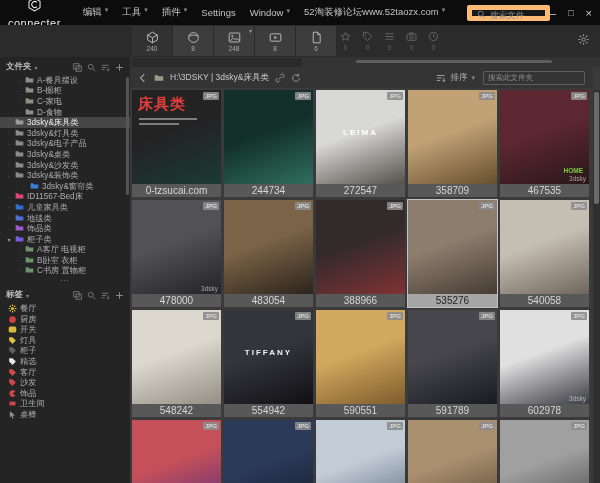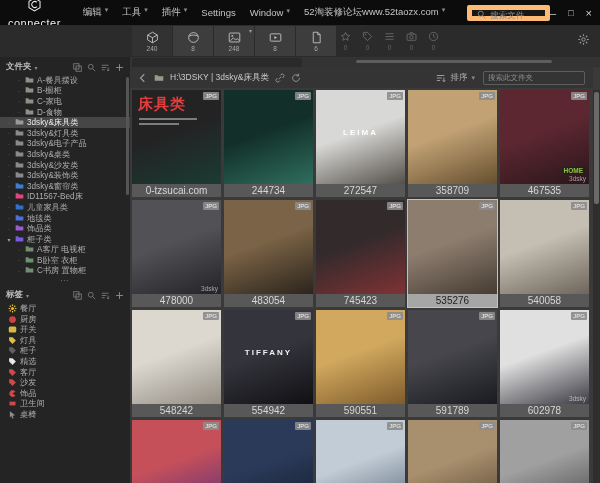--- a/index.html
+++ b/index.html
@@ -347,21 +347,21 @@
       </div>
       <div class="tree-row" style="padding-left: 6px;">
         <span class="tree-caret">·</span>
         <span class="tree-ico" style="color:#8a8a8a">
           <svg viewBox="0 0 14 12">
             <path d="M1 2h4l1.3 1.7H13V10H1z" fill="currentColor"></path>
           </svg>
         </span>
         <span>3dsky&amp;装饰类</span>
       </div>
-      <div class="tree-row" style="padding-left: 6px;">
+      <div class="tree-row" style="padding-left: 21px;">
         <span class="tree-caret">·</span>
         <span class="tree-ico" style="color:#3b7fd4">
           <svg viewBox="0 0 14 12">
             <path d="M1 2h4l1.3 1.7H13V10H1z" fill="currentColor"></path>
           </svg>
         </span>
         <span>3dsky&amp;窗帘类</span>
       </div>
       <div class="tree-row" style="padding-left: 6px;">
         <span class="tree-caret">·</span>
@@ -632,21 +632,21 @@
       <div class="card">
         <div class="thumb" style="background:linear-gradient(160deg, #7a6346 0%, #7a6346 45%, #2c241c 100%)">
           <span class="badge">JPG</span>
         </div>
         <div class="card-label">483054</div>
       </div>
       <div class="card">
         <div class="thumb" style="background:linear-gradient(160deg, #332a2c 0%, #332a2c 45%, #803234 100%)">
           <span class="badge">JPG</span>
         </div>
-        <div class="card-label">745423</div>
+        <div class="card-label">388966</div>
       </div>
       <div class="card selected">
         <div class="thumb" style="background:linear-gradient(160deg, #8d7d6f 0%, #8d7d6f 45%, #463c33 100%)">
           <span class="badge">JPG</span>
         </div>
         <div class="card-label">535276</div>
       </div>
       <div class="card">
         <div class="thumb" style="background:linear-gradient(160deg, #c5beb2 0%, #c5beb2 45%, #6e665c 100%)">
           <span class="badge">JPG</span>

